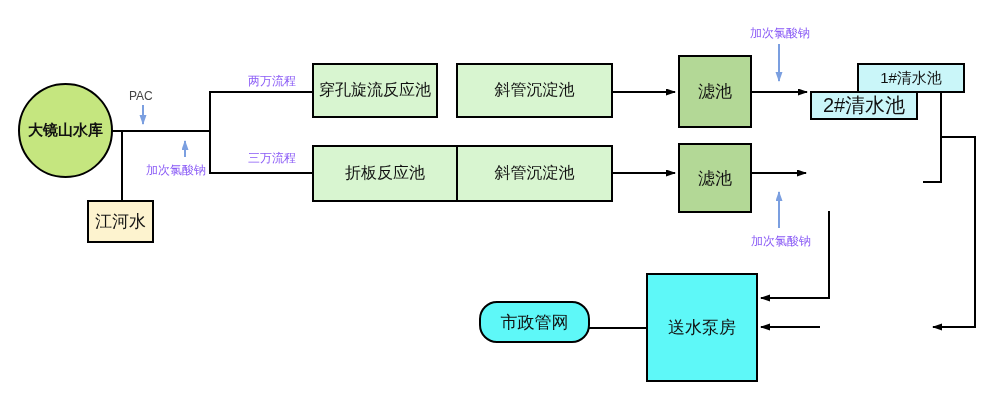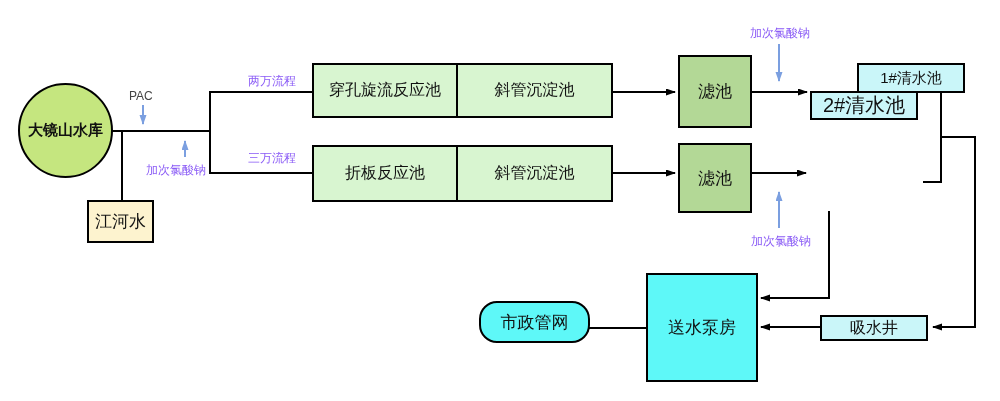--- a/index.html
+++ b/index.html
@@ -30,21 +30,21 @@
   .cyan     { background: var(--c-light_cyan_fill, #caf6f9); }
   .brightcyan { background: var(--c-bright_cyan_fill, #5ef8f8); font-size: 17px; }
 
   #reservoir {
     left: 18px; top: 83px; width: 95px; height: 95px;
     border-radius: 50%;
     background: var(--c-reservoir_fill, #c5e67f);
     font-weight: bold; font-size: 15px;
   }
   #river        { left: 87px;  top: 200px; width: 67px;  height: 43px; background: var(--c-river_fill, #fdf3cf); font-size: 17px; }
-  #chuankong    { left: 312px; top: 63px;  width: 146px; height: 55px; }
+  #chuankong    { left: 312px; top: 63px;  width: 126px; height: 55px; }
   #xieguan-top  { left: 456px; top: 63px;  width: 157px; height: 55px; }
   #zheban       { left: 312px; top: 145px; width: 146px; height: 57px; }
   #xieguan-bot  { left: 456px; top: 145px; width: 157px; height: 57px; }
   #filter-top   { left: 678px; top: 55px;  width: 74px;  height: 73px; }
   #filter-bot   { left: 678px; top: 143px; width: 74px;  height: 70px; }
   #tank1        { left: 810px; top: 63px;  width: 108px; height: 30px; font-size: 15px; margin-left: 47px; }
   #tank2        { left: 810px; top: 91px;  width: 108px; height: 29px; font-size: 20px; }
   #qingshuichi  { left: 809px; top: 155px; width: 113px; height: 56px; }
   #pump         { left: 646px; top: 273px; width: 112px; height: 109px; }
   #municipal    { left: 479px; top: 301px; width: 111px; height: 42px; border-radius: 18px; }
@@ -112,21 +112,20 @@
   <div class="node reaction" id="chuankong">穿孔旋流反应池</div>
   <div class="node reaction" id="xieguan-top">斜管沉淀池</div>
   <div class="node reaction" id="zheban">折板反应池</div>
   <div class="node reaction" id="xieguan-bot">斜管沉淀池</div>
   <div class="node filter" id="filter-top">滤池</div>
   <div class="node filter" id="filter-bot">滤池</div>
   <div class="node cyan" id="tank1">1#清水池</div>
   <div class="node cyan" id="tank2">2#清水池</div>
   <div class="node brightcyan" id="pump">送水泵房</div>
   <div class="node brightcyan" id="municipal">市政管网</div>
-  <div class="node cyan" id="well">吸水井</div>
 
   <div class="lbl" id="lbl-pac">PAC</div>
   <div class="lbl" id="lbl-naocl-left">加次氯酸钠</div>
   <div class="lbl" id="lbl-flow20k">两万流程</div>
   <div class="lbl" id="lbl-flow30k">三万流程</div>
   <div class="lbl" id="lbl-naocl-top">加次氯酸钠</div>
   <div class="lbl" id="lbl-naocl-bot">加次氯酸钠</div>
 </div>
 
 </body></html>

